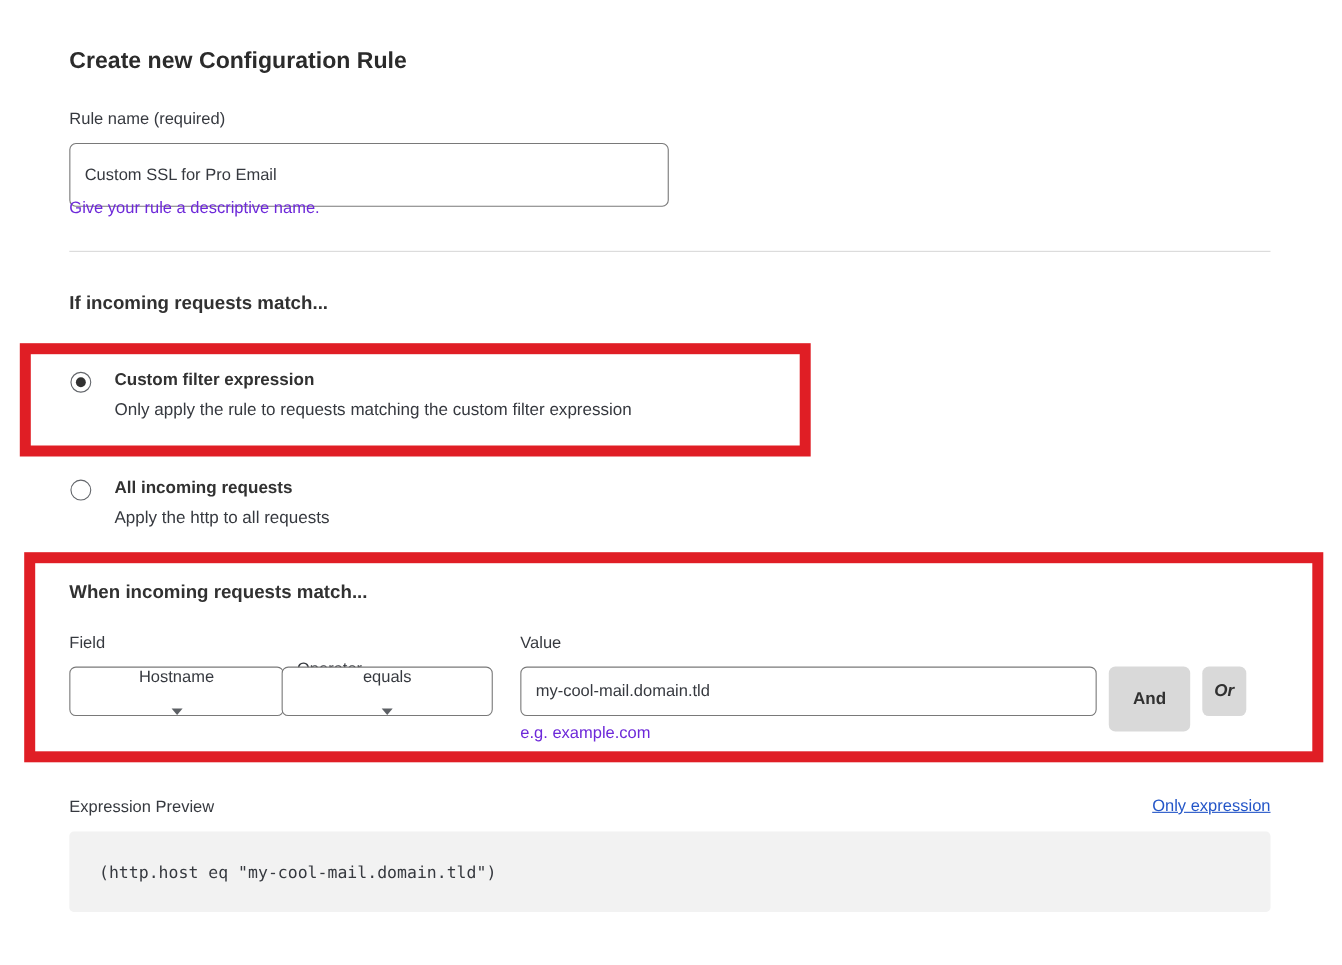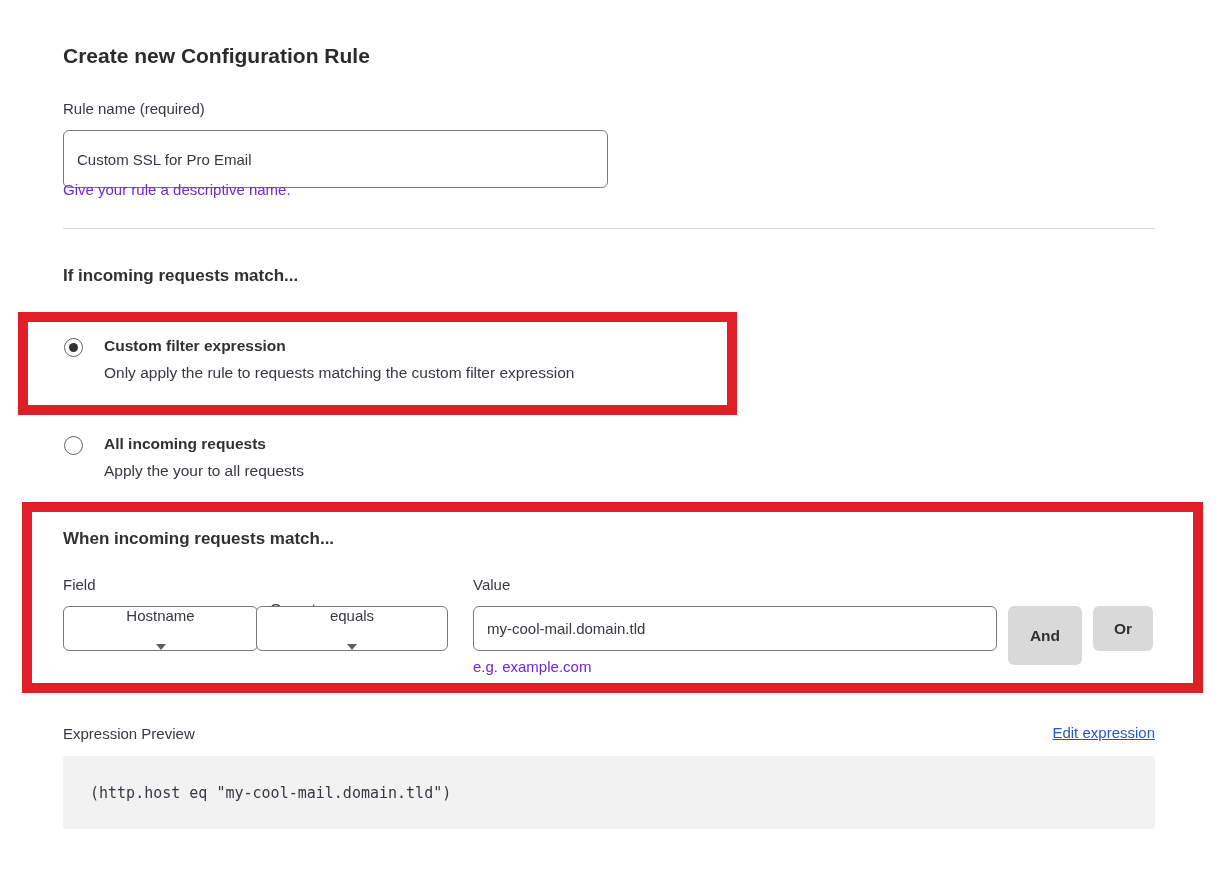--- a/index.html
+++ b/index.html
@@ -49,21 +49,21 @@
   #field-select { left:63px; top:606px; width:195px; height:45px; }
   #operator-select { left:256px; top:606px; width:192px; height:45px; }
   #value-input { left:473px; top:606px; width:524px; height:45px; }
 
   .gray-btn {
     border:none; background:#d9d9d9; border-radius:6px; cursor:pointer;
     font-family:"Liberation Sans", sans-serif; font-size:15.5px; font-weight:600;
     color:#313131; display:flex; align-items:center; justify-content:center;
   }
   #and-button { left:1008px; top:606px; width:74px; height:59px; }
-  #or-button  { left:1093px; top:606px; width:60px; height:45px; }
+  #or-button  { left:1093px; top:606px; width:40px; height:45px;font-style:italic; }
 
   #edit-link { right:65px; top:724px; font-size:15px; color:#2456c8;
     text-decoration:underline; cursor:pointer; }
 
   #code-block { left:63px; top:756px; width:1092px; height:73px;
     background:#f2f2f2; border-radius:4px; display:flex; align-items:center; }
   #code-block code { font-family:"DejaVu Sans Mono", monospace; font-size:15px;
     color:#36393f; padding-left:27px; }
 </style>
 </head>
@@ -82,21 +82,21 @@
 <div id="annotation-1" class="abs annotation"></div>
 
 <span class="abs radio" style="left:64px; top:338px;">
   <span class="dot"></span>
 </span>
 <div class="abs option-label" style="left:104px; top:337px;">Custom filter expression</div>
 <div class="abs option-desc" style="left:104px; top:364px;">Only apply the rule to requests matching the custom filter expression</div>
 
 <span class="abs radio" style="left:64px; top:436px;"></span>
 <div class="abs option-label" style="left:104px; top:435px;">All incoming requests</div>
-<div class="abs option-desc" style="left:104px; top:462px;">Apply the your to all requests</div>
+<div class="abs option-desc" style="left:104px; top:462px;">Apply the http to all requests</div>
 
 <div id="annotation-2" class="abs annotation"></div>
 
 <h2 class="abs section-heading" style="left:63px; top:529px;">When incoming requests match...</h2>
 
 <label class="abs field-label" style="left:63px; top:576px;">Field</label>
 <label class="abs field-label" style="left:270px; top:600px;">Operator</label>
 <label class="abs field-label" style="left:473px; top:576px;">Value</label>
 
 <div id="field-select" class="abs select-box">
@@ -110,17 +110,17 @@
 </div>
 
 <input id="value-input" class="abs text-input" type="text" value="my-cool-mail.domain.tld" style="">
 
 <button id="and-button" class="abs gray-btn">And</button>
 <button id="or-button" class="abs gray-btn">Or</button>
 
 <div class="abs help-text" style="left:473px; top:658px;">e.g. example.com</div>
 
 <div class="abs field-label" style="left:63px; top:725px;">Expression Preview</div>
-<a id="edit-link" class="abs">Edit expression</a>
+<a id="edit-link" class="abs">Only expression</a>
 
 <div id="code-block" class="abs">
   <code>(http.host eq "my-cool-mail.domain.tld")</code>
 </div>
 
 </body></html>

